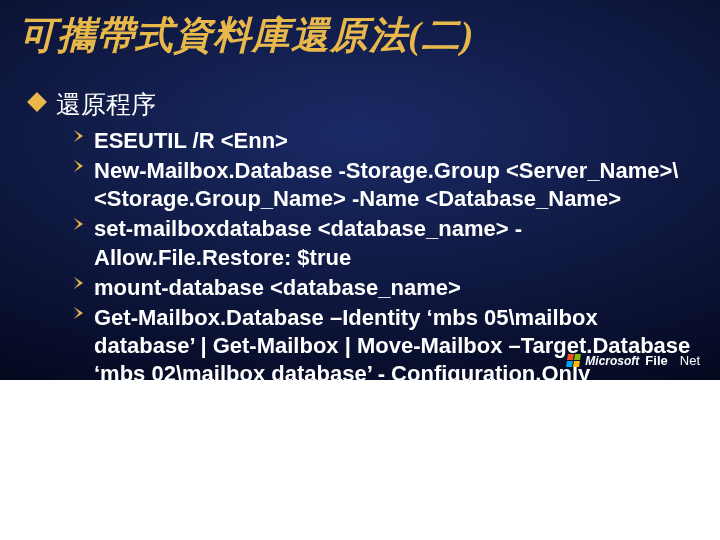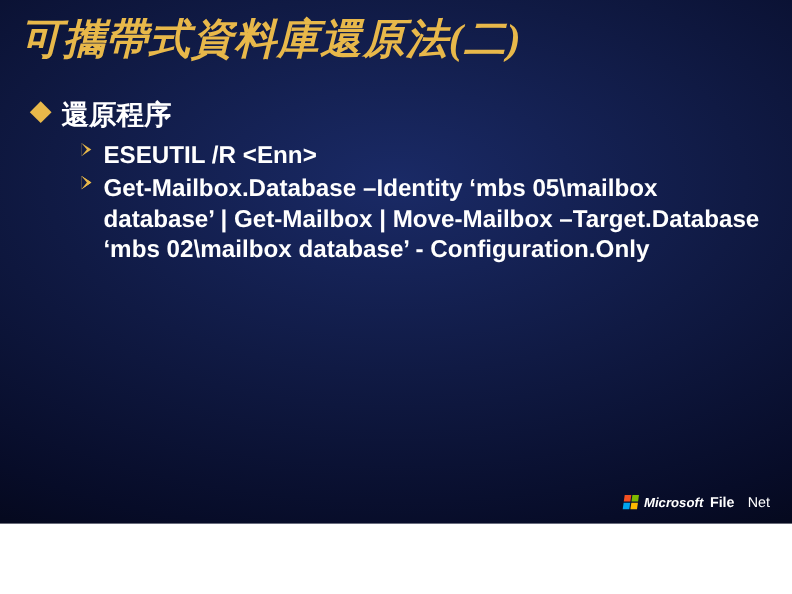--- a/index.html
+++ b/index.html
@@ -5,21 +5,21 @@
   html, body {
     margin: 0;
     padding: 0;
     width: 720px;
     height: 540px;
     overflow: hidden;
     font-family: Arial, "Microsoft JhengHei", "PMingLiU", sans-serif;
   }
   .slide {
     width: 720px;
-    height: 476px;
+    height: 380px;
     background: radial-gradient(ellipse 110% 90% at 50% 35%,
                 #1a2a66 0%,
                 #101a44 40%,
                 #070c28 75%,
                 #020410 100%);
     position: relative;
     box-sizing: border-box;
     color: #ffffff;
   }
   .title {
@@ -35,21 +35,21 @@
     font-family: "DFKai-SB", "KaiTi", "Microsoft JhengHei", serif;
   }
   .body {
     position: absolute;
     top: 88px;
     left: 28px;
     right: 22px;
   }
   .lvl1 {
     font-size: 25px;
-    font-weight: bold;
+    font-weight: normal;
     color: #ffffff;
     margin-bottom: 6px;
     position: relative;
     padding-left: 28px;
     font-family: "DFKai-SB", "KaiTi", "Microsoft JhengHei", serif;
   }
   .lvl1 .bullet-diamond {
     position: absolute;
     left: 2px;
     top: 7px;
@@ -153,26 +153,32 @@
 
     <div class="lvl2-wrap">
 
       <div class="lvl2">
         <span class="chevron"></span>
         <span class="italic">ESEUTIL /R &lt;Enn&gt;</span>
       </div>
 
       <div class="lvl2">
         <span class="chevron"></span>
-      </div>
-
-
-
-      <div class="lvl2">
-        <span class="chevron"></span>
+        <span class="italic">New-Mailbox.Database -Storage.Group &lt;Server_Name&gt;\&lt;Storage.Group_Name&gt; -Name &lt;Database_Name&gt;</span>
+      </div>
+
+      <div class="lvl2">
+        <span class="chevron"></span>
+        <span class="italic">set-mailboxdatabase &lt;database_name&gt; - Allow.File.Restore: $true</span>
+      </div>
+
+
+      <div class="lvl2">
+        <span class="chevron"></span>
+        <span class="italic">mount-database &lt;database_name&gt;</span>
       </div>
 
       <div class="lvl2">
         <span class="chevron"></span>
         <span>Get-Mailbox.Database –Identity ‘mbs 05\mailbox database’ | Get-Mailbox | Move-Mailbox –Target.Database ‘mbs 02\mailbox database’ - Configuration.Only</span>
       </div>
 
     </div>
   </div>
 

